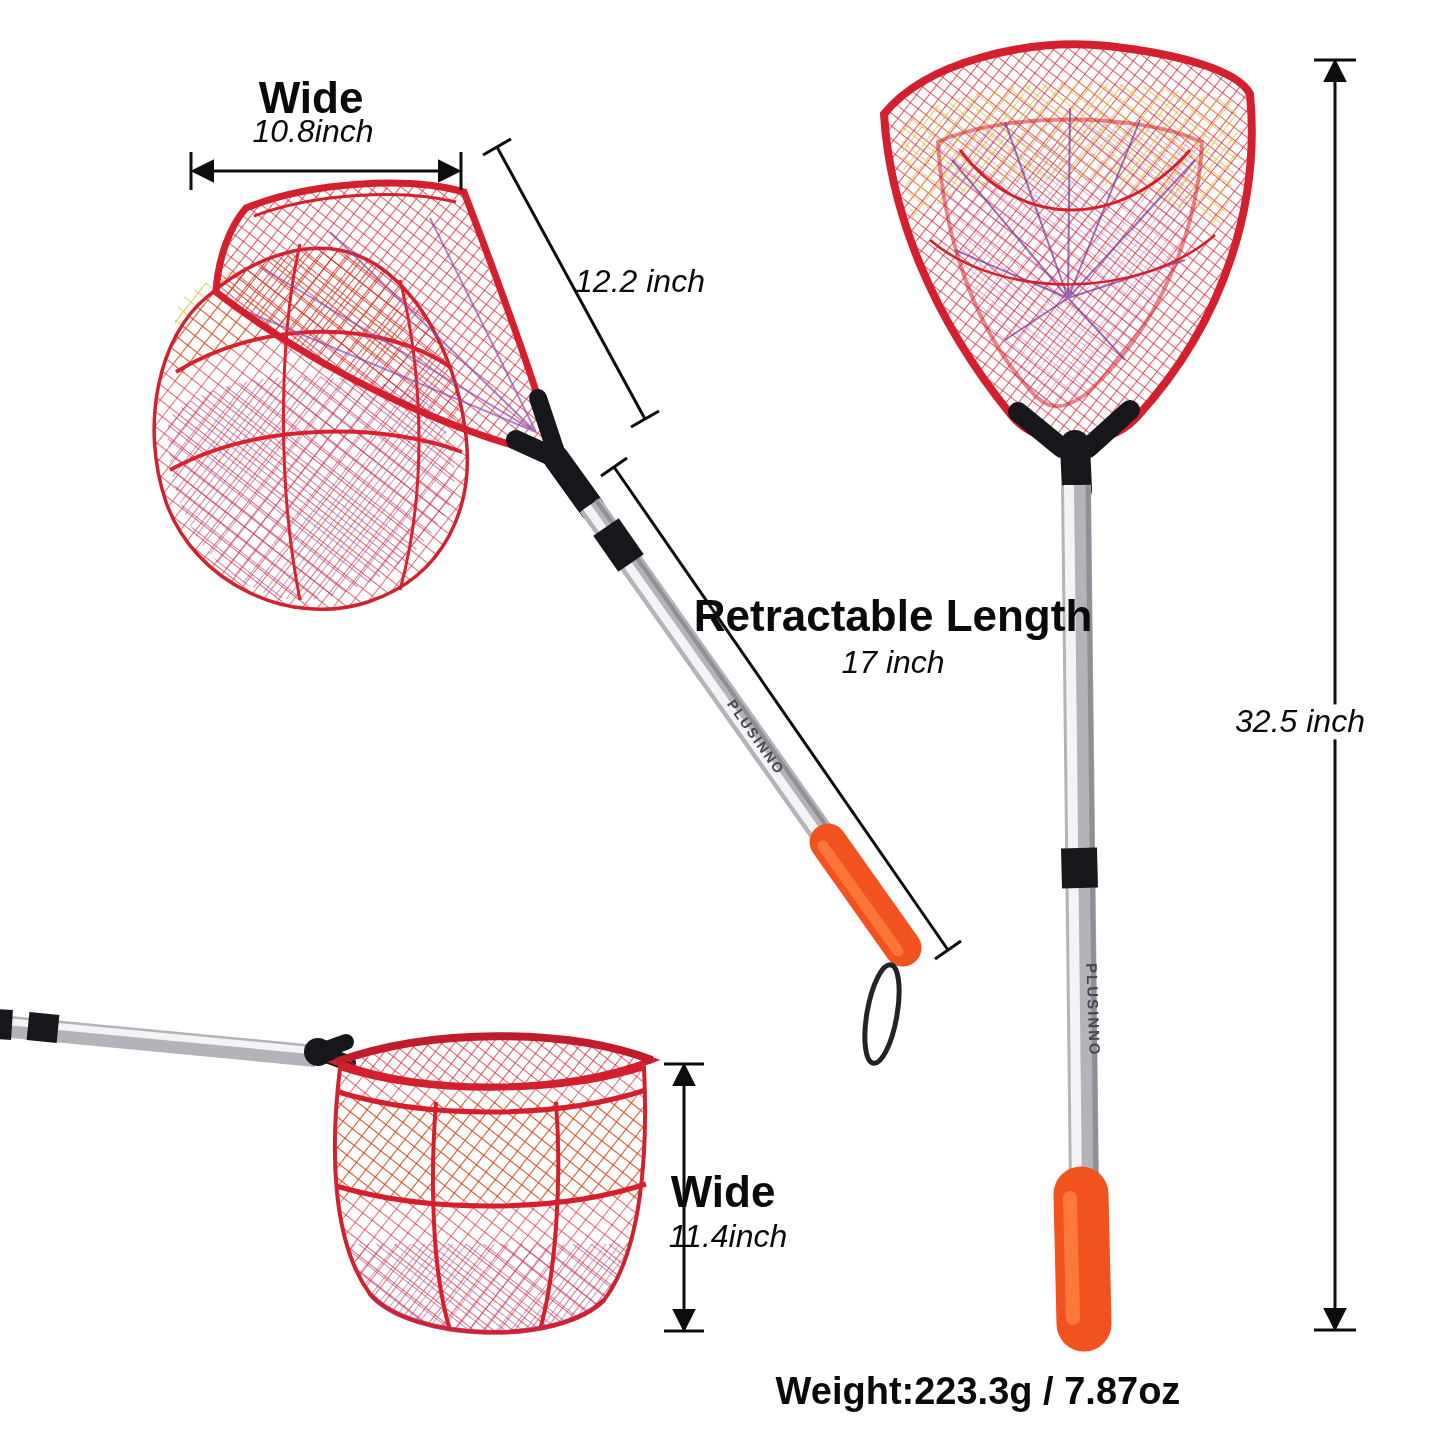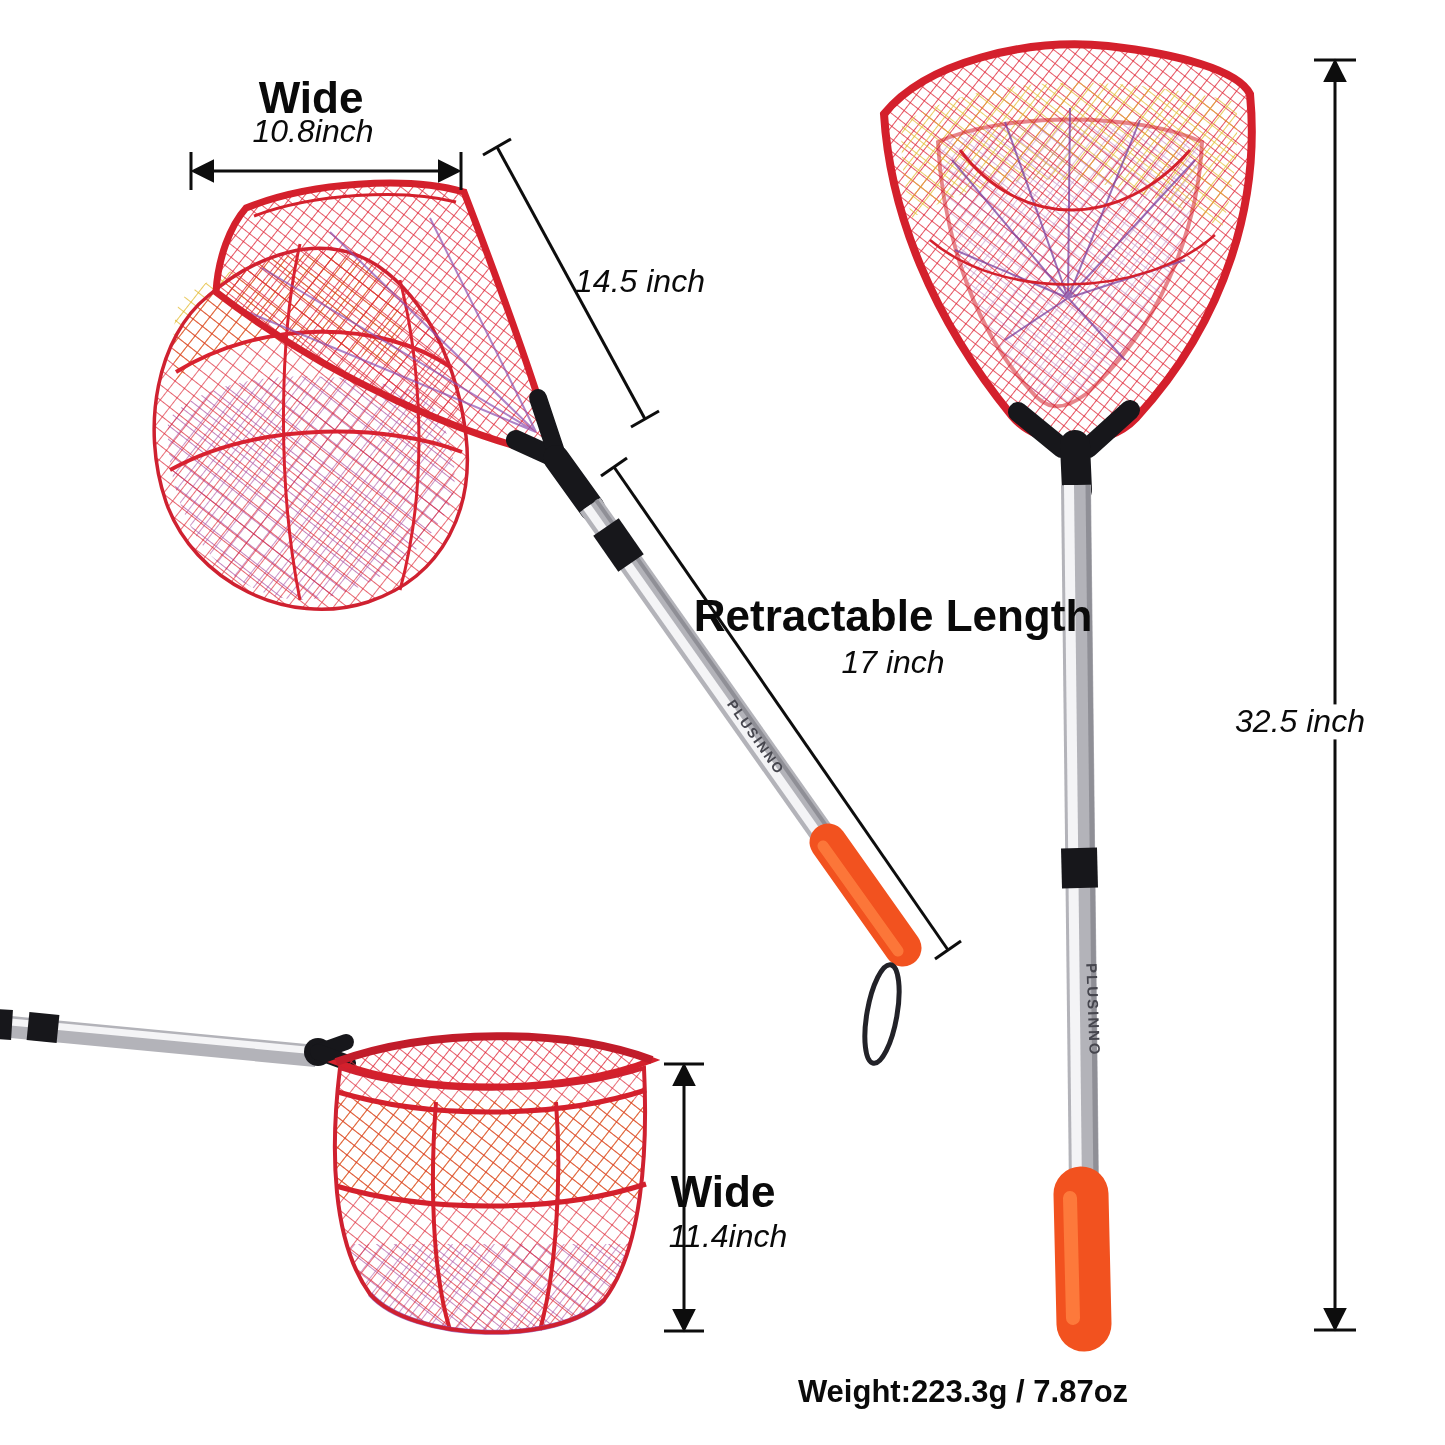--- a/index.html
+++ b/index.html
@@ -5,21 +5,21 @@
   html,body{margin:0;padding:0;background:#fff;}
   .canvas{
     position:relative;width:1445px;height:1445px;background:#ffffff;
     overflow:hidden;font-family:"Liberation Sans",sans-serif;color:#0a0a0a;
   }
   .canvas svg{position:absolute;left:0;top:0;}
   .lbl{position:absolute;transform:translate(-50%,-50%);white-space:nowrap;line-height:1.1;}
   .lbl.bold{font-weight:700;font-size:44px;}
   .lbl.val{font-weight:400;font-size:32px;font-style:italic;}
   .lbl.bg{background:#ffffff;padding:0 8px;}
-  .lbl.weight{font-weight:700;font-size:31px;}
+  .lbl.weight{font-weight:700;font-size:38px;margin-left:15px;}
 </style>
 </head>
 <body>
 
 <div class="canvas">
 
 <svg width="1445" height="1445" viewBox="0 0 1445 1445">
   <defs>
     <pattern id="pRed" width="12" height="12" patternUnits="userSpaceOnUse" patternTransform="rotate(38)">
       <path d="M0 0H12M0 0V12" stroke="#dd2433" stroke-width="1.4" fill="none"></path>
@@ -167,21 +167,21 @@
     <g>
       <line x1="684" y1="1066" x2="684" y2="1329" marker-start="url(#ah)" marker-end="url(#ah)"></line>
       <line x1="664" y1="1064" x2="704" y2="1064"></line>
       <line x1="664" y1="1331" x2="704" y2="1331"></line>
     </g>
   </g>
 </svg>
 
 <div class="lbl bold" style="left:311px;top:98px">Wide</div>
 <div class="lbl val" style="left:313px;top:132px">10.8inch</div>
-<div class="lbl val" style="left:640px;top:282px">14.5 inch</div>
+<div class="lbl val" style="left:640px;top:282px">12.2 inch</div>
 <div class="lbl bold" style="left:893px;top:616px">Retractable Length</div>
 <div class="lbl val" style="left:893px;top:663px">17 inch</div>
 <div class="lbl val bg" style="left:1300px;top:722px">32.5 inch</div>
 <div class="lbl bold" style="left:723px;top:1192px">Wide</div>
 <div class="lbl val" style="left:728px;top:1237px">11.4inch</div>
 <div class="lbl weight" style="left:963px;top:1392px">Weight:223.3g / 7.87oz</div>
 
 </div>
 
 </body></html>

